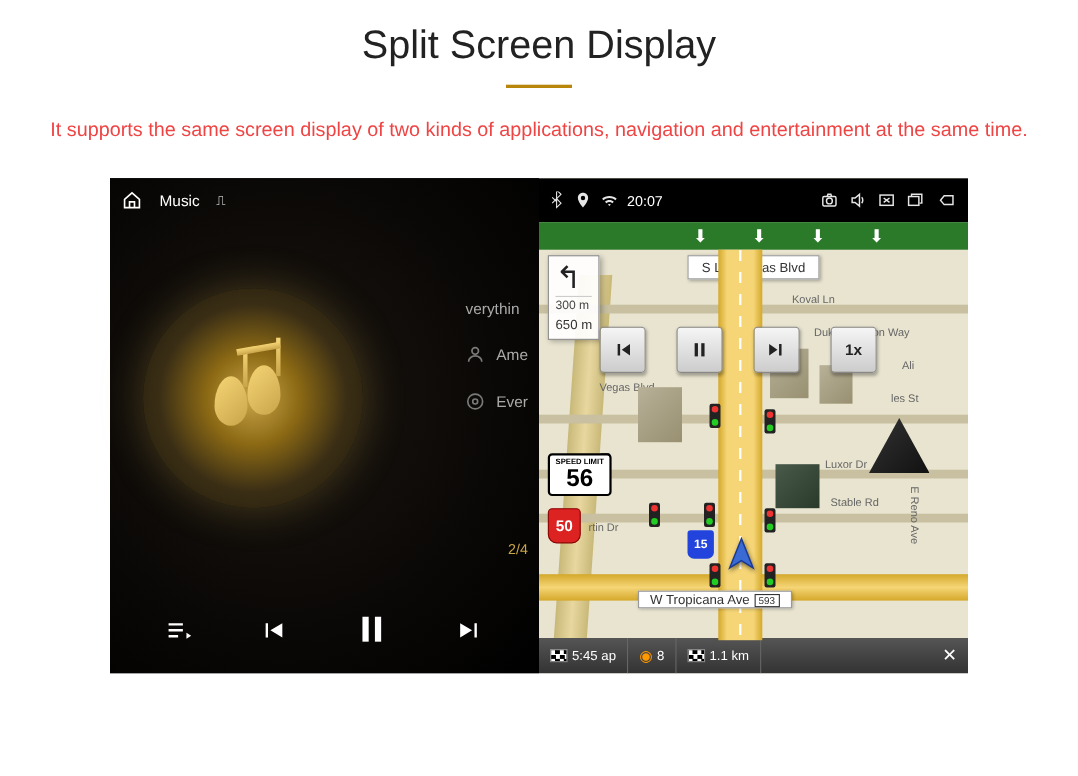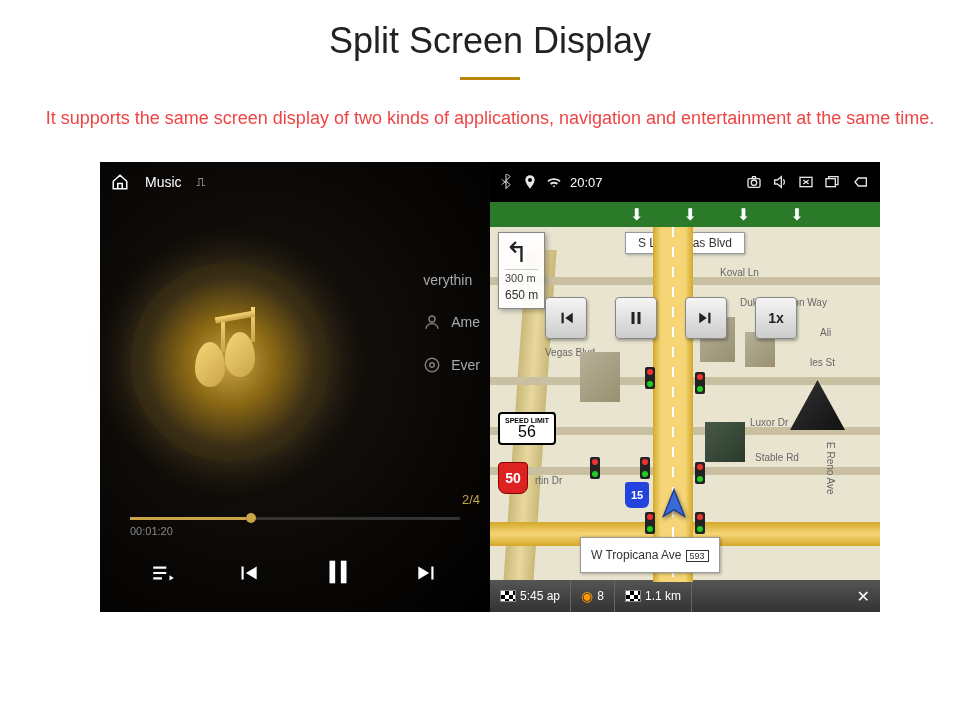--- a/index.html
+++ b/index.html
@@ -46,42 +46,42 @@
 .streettop{position:absolute;left:50%;top:70px;transform:translateX(-50%);background:#fff;border:1px solid #999;padding:3px 12px;font-size:12px;color:#333;box-shadow:1px 1px 3px rgba(0,0,0,.3)}
 .turnbox{position:absolute;left:8px;top:70px;background:rgba(255,255,255,.92);border:1px solid #888;padding:6px;z-index:3;box-shadow:2px 2px 5px rgba(0,0,0,.3)}
 .turn-main{display:flex;flex-direction:column}
 .turn-arrow{font-size:28px;line-height:1;color:#222}
 .turn-dist{font-size:11px;color:#444;border-top:1px solid #ccc;padding-top:2px;margin-top:2px}
 .turn-sub{font-size:12px;color:#333;margin-top:4px}
 .navbtns{position:absolute;left:55px;top:135px;display:flex;gap:28px;z-index:3}
 .navbtn{width:42px;height:42px;background:linear-gradient(#f5f5f5,#ccc);border:1px solid #888;border-radius:4px;display:flex;align-items:center;justify-content:center;font-size:18px;color:#222;box-shadow:1px 2px 3px rgba(0,0,0,.3);cursor:pointer}
 .speedbox{position:absolute;left:8px;top:250px;background:#fff;border:2px solid #000;border-radius:4px;padding:3px 5px;text-align:center;z-index:3}
 .speedbox .lbl{font-size:7px;font-weight:bold}
-.speedbox .val{font-size:16px;font-weight:normal;line-height:1}
+.speedbox .val{font-size:22px;font-weight:bold;line-height:1}
 .shield{position:absolute;left:8px;top:300px;width:30px;height:32px;background:#d22;border-radius:4px 4px 8px 8px;color:#fff;display:flex;align-items:center;justify-content:center;font-size:14px;font-weight:bold;z-index:3;border:1px solid #800}
 .ishield{position:absolute;left:135px;top:320px;width:24px;height:26px;background:#24d;border-radius:3px 3px 6px 6px;color:#fff;display:flex;align-items:center;justify-content:center;font-size:11px;font-weight:bold;z-index:3}
 
 .road-main{position:absolute;left:163px;top:65px;bottom:30px;width:40px;background:linear-gradient(90deg,#d4a82a 0%,#f5d576 20%,#f5d576 80%,#d4a82a 100%);z-index:1}
 .road-main::before{content:"";position:absolute;left:50%;top:0;bottom:0;width:2px;background:repeating-linear-gradient(#fff 0 10px,transparent 10px 20px);transform:translateX(-50%)}
 .road-h{position:absolute;left:0;right:0;height:8px;background:#c8c0a0}
 .road-h.r1{top:115px}
 .road-h.r2{top:215px}
 .road-h.r3{top:265px}
 .road-h.r4{top:305px}
 .road-trop{position:absolute;left:0;right:0;top:360px;height:24px;background:linear-gradient(#d4a82a,#f5d576,#d4a82a)}
 .cross{position:absolute;left:25px;top:88px;bottom:30px;width:30px;background:linear-gradient(90deg,#c8b878,#e8d8a0,#c8b878);z-index:0;transform:skewX(-4deg)}
 .lbl-st{position:absolute;font-size:10px;color:#666;white-space:nowrap}
 .cursor{position:absolute;left:168px;top:325px;z-index:4}
 .cursor svg{filter:drop-shadow(1px 2px 2px rgba(0,0,0,.5))}
 
 .tlight{position:absolute;width:10px;height:22px;background:#222;border-radius:2px;z-index:2}
 .tlight::before{content:"";position:absolute;left:2px;top:2px;width:6px;height:6px;border-radius:50%;background:#e33}
 .tlight::after{content:"";position:absolute;left:2px;bottom:2px;width:6px;height:6px;border-radius:50%;background:#2c2}
 .bldg{position:absolute;background:linear-gradient(135deg,#b8b098,#989070);z-index:1}
-.streetbot{position:absolute;left:90px;top:375px;background:#fff;border:1px solid #999;padding:10px 10px;font-size:12px;color:#333;z-index:4;box-shadow:1px 1px 3px rgba(0,0,0,.3)}
+.streetbot{position:absolute;left:90px;top:375px;background:#fff;border:1px solid #999;padding:0 10px;font-size:12px;color:#333;z-index:4;box-shadow:1px 1px 3px rgba(0,0,0,.3)}
 .streetbot .badge{display:inline-block;border:1px solid #333;padding:0 3px;font-size:9px;margin-left:4px}
 .bottombar{position:absolute;left:0;right:0;bottom:0;height:32px;background:linear-gradient(#555,#333);display:flex;align-items:center;color:#fff;font-size:12px}
 .bottombar .cell{display:flex;align-items:center;gap:4px;padding:0 10px;border-right:1px solid #666;height:100%}
 .bottombar .cell:last-child{border:none;margin-left:auto}
 .flag{width:16px;height:12px;background:repeating-conic-gradient(#000 0 25%,#fff 0 50%);background-size:8px 8px;border:1px solid #888}
 .orange-ic{color:#f90;font-size:14px}
 </style>
 </head>
 <body>
 
@@ -121,30 +121,20 @@
       </div>
       <div class="meta-row">
         <svg class="meta-ic" viewBox="0 0 24 24" fill="none" stroke="#aaa" stroke-width="2">
             <circle cx="12" cy="12" r="9"></circle>
             <circle cx="12" cy="12" r="3"></circle>
           </svg>
         <span>Ever</span>
       </div>
     </div>
     <div class="trackno">2/4</div>
-    <div class="progress">
-      <div class="progress-bar">
-          <div class="progress-fill"></div>
-          <div class="progress-dot"></div>
-        </div>
-      <div class="time">
-        <span>00:01:20</span>
-        <span></span>
-      </div>
-    </div>
     <div class="controls">
       <span class="ctrl">
         <svg width="26" height="26" viewBox="0 0 24 24" fill="#fff">
             <path d="M3 6h12v2H3zM3 11h12v2H3zM3 16h8v2H3z"></path>
             <path d="M18 14v5l4-2.5z"></path>
           </svg>
       </span>
       <span class="ctrl">
         <svg width="26" height="26" viewBox="0 0 24 24" fill="#fff">
             <path d="M6 6h2v12H6zM20 6v12l-10-6z"></path>

